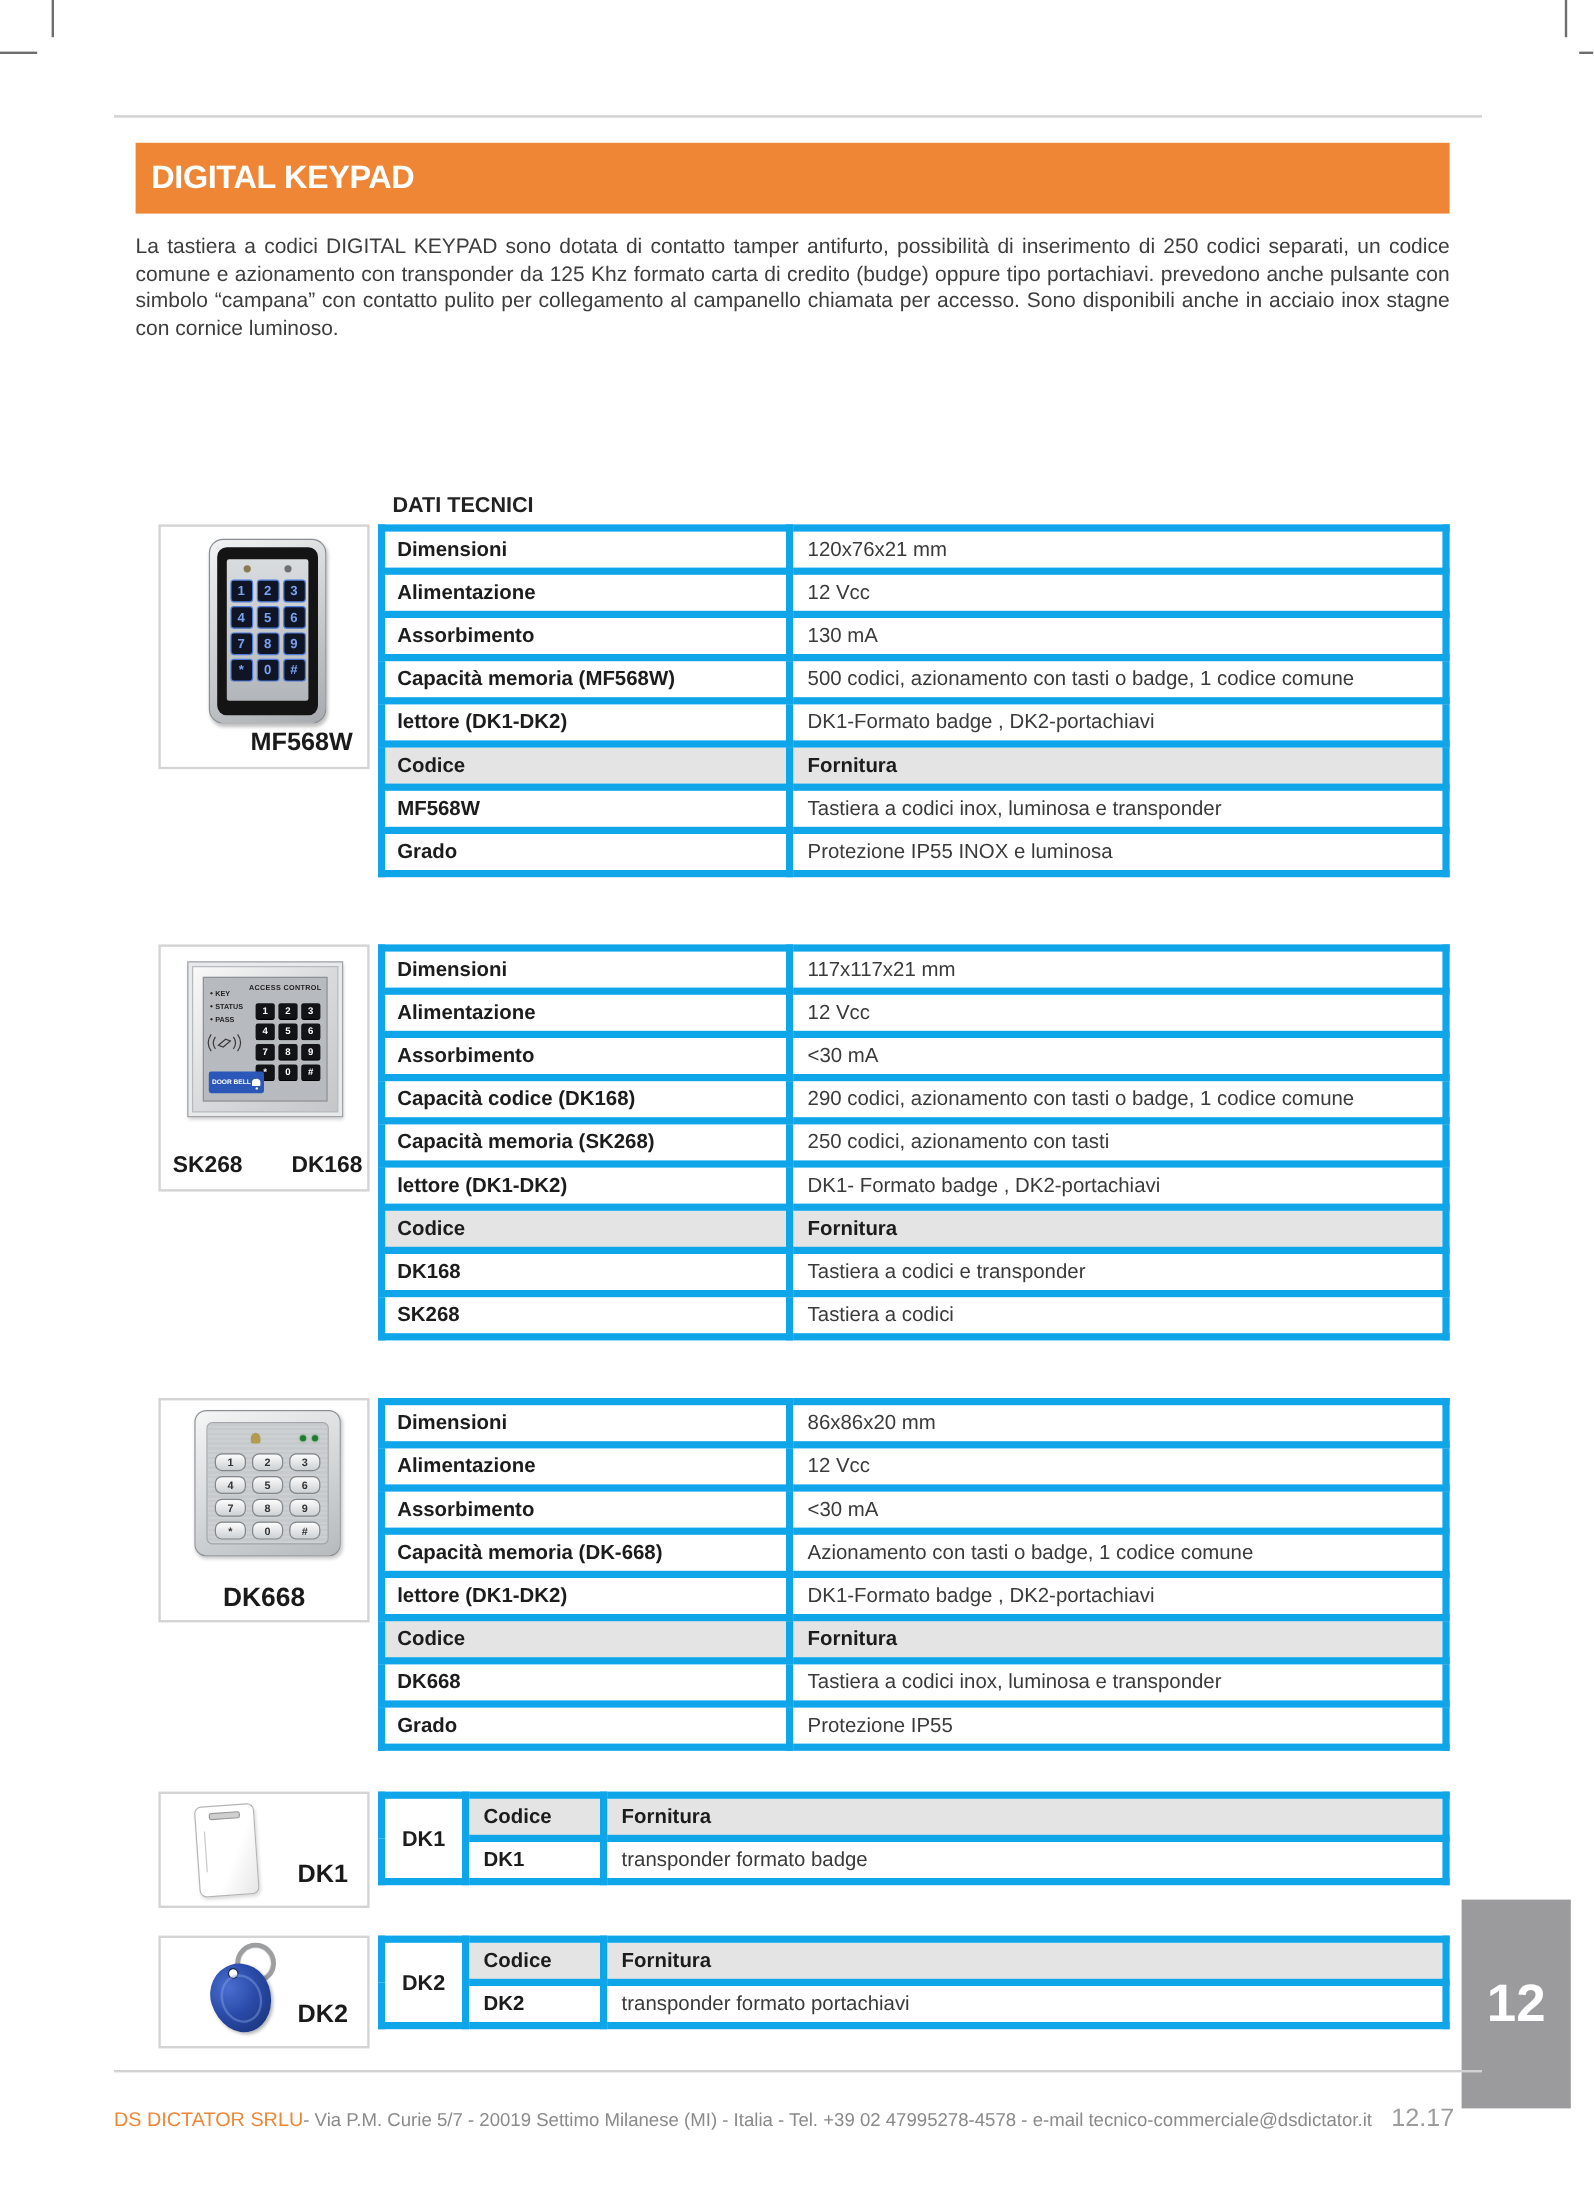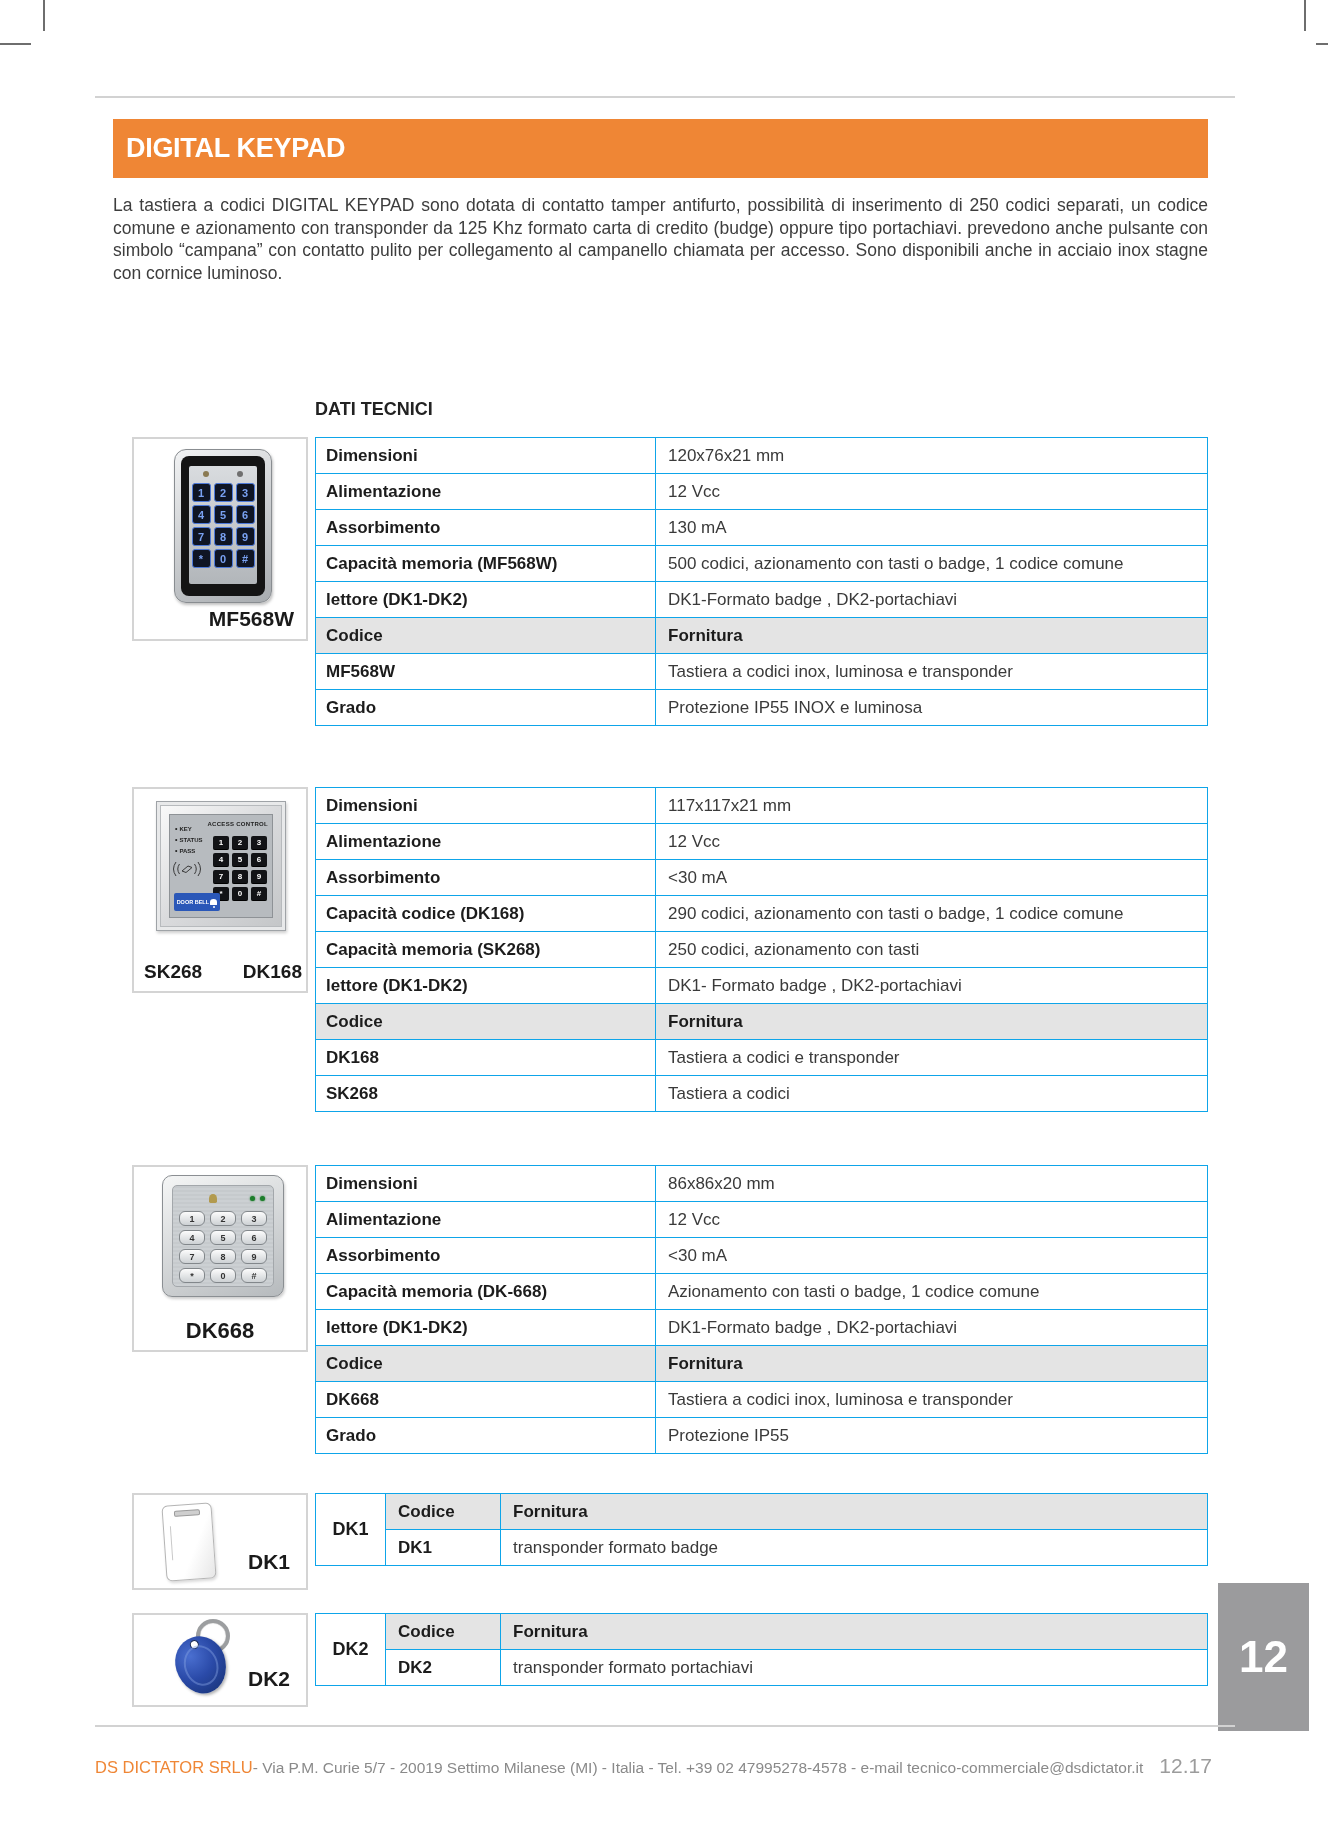--- a/index.html
+++ b/index.html
@@ -17,25 +17,25 @@
   .rule.top{top:96px}.rule.bottom{top:1725px}
 
   .title-bar{position:absolute;left:113px;top:119px;width:1095px;height:59px;
              background:var(--accent,#EF8635);display:flex;align-items:center;}
   .title-bar span{color:#fff;font-weight:bold;font-size:27px;padding-left:13px;letter-spacing:-0.3px;}
 
   .intro{position:absolute;left:113px;top:194px;width:1095px;font-size:17.5px;
          line-height:22.6px;color:#3d3d3d;text-align:justify;}
   .intro p{margin:0;}
 
-  .dati{position:absolute;left:315px;top:399px;margin:0;font-size:18px;font-weight:bold;color:#222;}
+  .dati{position:absolute;left:315px;top:399px;margin:12px;font-size:18px;font-weight:bold;color:#222;}
 
   
   table.spec, table.acc{border-collapse:collapse;table-layout:fixed;position:absolute;left:315px;width:893px;background:#fff;}
-  table.spec td, table.acc td{border:1px solid #0ea5e9;height:36px;font-size:17px;color:#3a3a3a;
+  table.spec td, table.acc td{border:6px solid #0ea5e9;height:36px;font-size:17px;color:#3a3a3a;
         vertical-align:middle;padding:0 6px 0 12px;box-sizing:border-box;overflow:hidden;white-space:nowrap;}
   table.spec td.lbl{font-weight:bold;color:#1c1c1c;padding-left:10px;}
   table.spec tr.hdr td{background:var(--hdrgray,#E4E4E4);font-weight:bold;color:#1c1c1c;}
   .t1{top:437px}.t2{top:787px}.t3{top:1165px}
   .ta1{top:1493px}.ta2{top:1613px}
   table.acc td.span-cell{font-weight:bold;font-size:18px;color:#1c1c1c;text-align:center;padding:0;background:#fff;}
   table.acc td.hdr{background:var(--hdrgray,#E4E4E4);font-weight:bold;color:#1c1c1c;}
   table.acc td.code{font-weight:bold;color:#1c1c1c;}
 
   
@@ -106,21 +106,21 @@
   .fob-ring{position:absolute;left:28px;top:0;width:26px;height:26px;border:4px solid #9c9ea0;border-radius:50%;
        box-shadow:inset 0 0 1px #666;}
   .fob-body{position:absolute;left:8px;top:17px;width:50px;height:58px;transform:rotate(-18deg);
        background:radial-gradient(circle at 35% 30%,#4a6fd0 0%,var(--fobblue,#2A4AA8) 45%,#16306f 100%);
        border-radius:50% 50% 50% 50%/46% 46% 54% 54%;box-shadow:1px 2px 3px rgba(0,0,0,.3);}
   .fob-hole{position:absolute;top:3px;left:50%;transform:translateX(-50%);width:7px;height:7px;background:#fff;
        border-radius:50%;border:1px solid #1a2a55;}
   .fob-inner{position:absolute;inset:9px 8px 8px 8px;border:2px solid rgba(130,160,225,.45);border-radius:50%;}
 
   
-  .chapter-tab{position:absolute;left:1218px;top:1583px;width:91px;height:148px;background:var(--tabgray,#9B9B9D);
+  .chapter-tab{position:absolute;left:1218px;top:1583px;width:91px;height:174px;background:var(--tabgray,#9B9B9D);
        color:#fff;font-size:44px;font-weight:bold;display:flex;align-items:center;justify-content:center;}
   .footer{position:absolute;left:95px;top:1737px;width:1150px;display:flex;align-items:baseline;white-space:nowrap;}
   .footer .co{color:var(--accent,#EF8635);font-weight:normal;font-size:16.5px;}
   .footer .addr{color:#8a8a8a;font-size:15.5px;margin-top:22px;}
   .footer .pn{color:#9c9c9c;font-size:21px;margin-left:16px;}
 </style>
 </head>
 <body>
 
 <div class="page">

